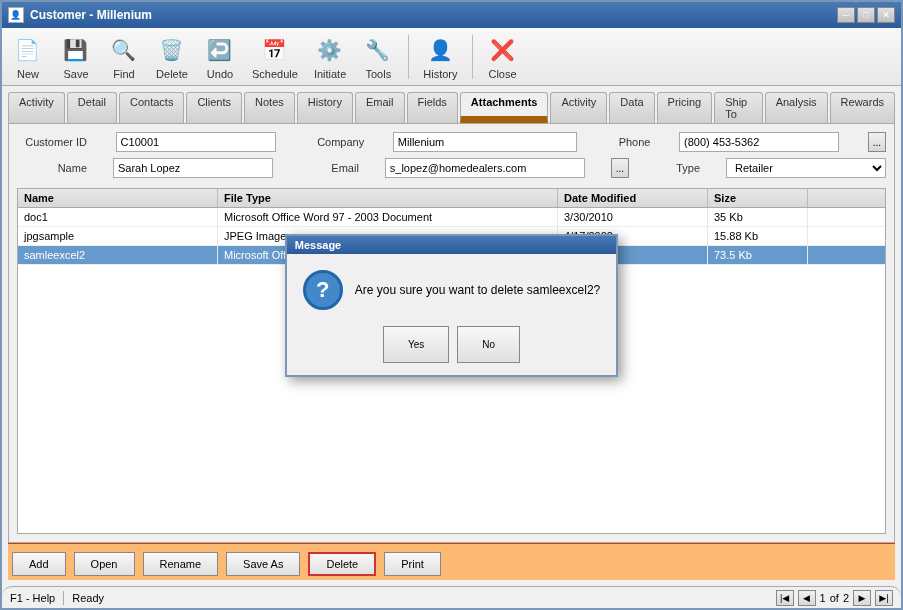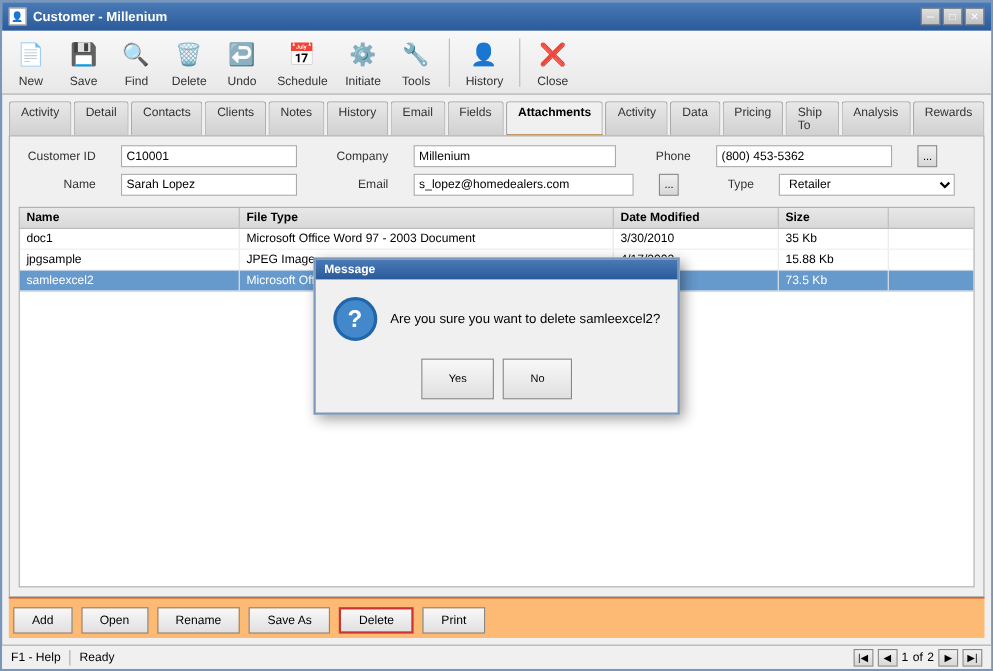--- a/index.html
+++ b/index.html
@@ -19,47 +19,47 @@
     .toolbar-icon { width: 32px; height: 32px; display: flex; align-items: center; justify-content: center; font-size: 20px; }
     .toolbar-label { font-size: 11px; color: #333; margin-top: 2px; }
     .toolbar-separator { width: 1px; height: 44px; background: #bbb; margin: 0 2px; }
 
     
     .content { flex: 1; display: flex; flex-direction: column; padding: 6px; overflow: hidden; }
 
     
     .tabs { display: flex; gap: 2px; margin-bottom: 0; }
     .tab { padding: 3px 10px; background: linear-gradient(to bottom, #e8e8e8, #d0d0d0); border: 1px solid #aaa; border-bottom: none; cursor: pointer; font-size: 11px; color: #333; border-radius: 3px 3px 0 0; }
-    .tab.active { background: #f0f0f0; border-bottom: 1px solid #a16207; font-weight: bold; color: #000; z-index: 1; }
+    .tab.active { background: #f0f0f0; border-bottom: 7px solid #a16207; font-weight: bold; color: #000; z-index: 1; }
 
     
     .tab-panel { background: #f0f0f0; border: 1px solid #aaa; flex: 1; display: flex; flex-direction: column; padding: 8px; overflow: hidden; }
 
     
-    .form-row { display: flex; align-items: center; gap: 23px; margin-bottom: 6px; }
+    .form-row { display: flex; align-items: center; gap: 12px; margin-bottom: 6px; justify-content: space-between; }
     .form-label { font-size: 11px; color: #333; min-width: 70px; text-align: right; }
     .form-input { border: 1px solid #aaa; background: white; padding: 2px 4px; font-size: 11px; height: 20px; }
     .form-input-wide { width: 160px; }
     .form-btn-small { border: 1px solid #888; background: linear-gradient(to bottom, #f0f0f0, #d8d8d8); padding: 1px 4px; font-size: 10px; cursor: pointer; height: 20px; }
 
     
     .data-grid { border: 1px solid #aaa; background: white; flex: 1; overflow-y: auto; margin-top: 4px; }
     .grid-header { display: grid; grid-template-columns: 200px 340px 150px 100px; background: linear-gradient(to bottom, #e8e8e8, #d8d8d8); border-bottom: 1px solid #aaa; }
     .grid-col-header { padding: 3px 6px; font-size: 11px; font-weight: bold; border-right: 1px solid #bbb; }
     .grid-row { display: grid; grid-template-columns: 200px 340px 150px 100px; border-bottom: 1px solid #eee; }
     .grid-row.selected { background: #6699cc; color: white; }
     .grid-cell { padding: 3px 6px; font-size: 11px; border-right: 1px solid #e8e8e8; white-space: nowrap; overflow: hidden; }
 
     
     .bottom-bar { display: flex; gap: 8px; padding: 8px 4px 4px 4px; background: #fdba74; border-top: 1px solid #c2410c; }
     .btn { padding: 3px 16px; border: 1px solid #888; background: linear-gradient(to bottom, #f8f8f8, #e0e0e0); cursor: pointer; font-size: 11px; height: 24px; }
     .btn.highlighted { border: 2px solid #cc3333; }
 
     
-    .statusbar { background: #f0f0f0; border-top: 1px solid #aaa; padding: 2px 8px; display: flex; align-items: center; gap: 8px; height: 22px; font-size: 11px; }
+    .statusbar { background: #f0f0f0; border-top: 1px solid #aaa; padding: 2px 8px; display: flex; align-items: center; gap: 8px; height: 22px; font-size: 11px; border-radius: 10px; }
     .statusbar-separator { width: 1px; height: 14px; background: #aaa; }
     .nav-controls { margin-left: auto; display: flex; align-items: center; gap: 4px; }
     .nav-btn { border: 1px solid #888; background: linear-gradient(to bottom, #f0f0f0, #d8d8d8); width: 18px; height: 16px; display: flex; align-items: center; justify-content: center; cursor: pointer; font-size: 9px; }
 
     
     .modal-overlay { position: absolute; top: 0; left: 0; right: 0; bottom: 0; display: flex; align-items: center; justify-content: center; z-index: 100; }
     .modal-dialog { background: #f0f0f0; border: 2px solid #7a96b8; box-shadow: 4px 4px 12px rgba(0,0,0,0.4); min-width: 300px; }
     .modal-titlebar { background: linear-gradient(to bottom, #4a7ab5, #2a5a9a); color: white; padding: 3px 8px; font-size: 11px; font-weight: bold; }
     .modal-body { padding: 16px 16px 12px 16px; display: flex; flex-direction: column; align-items: center; }
     .modal-content-row { display: flex; align-items: center; gap: 12px; margin-bottom: 16px; }

